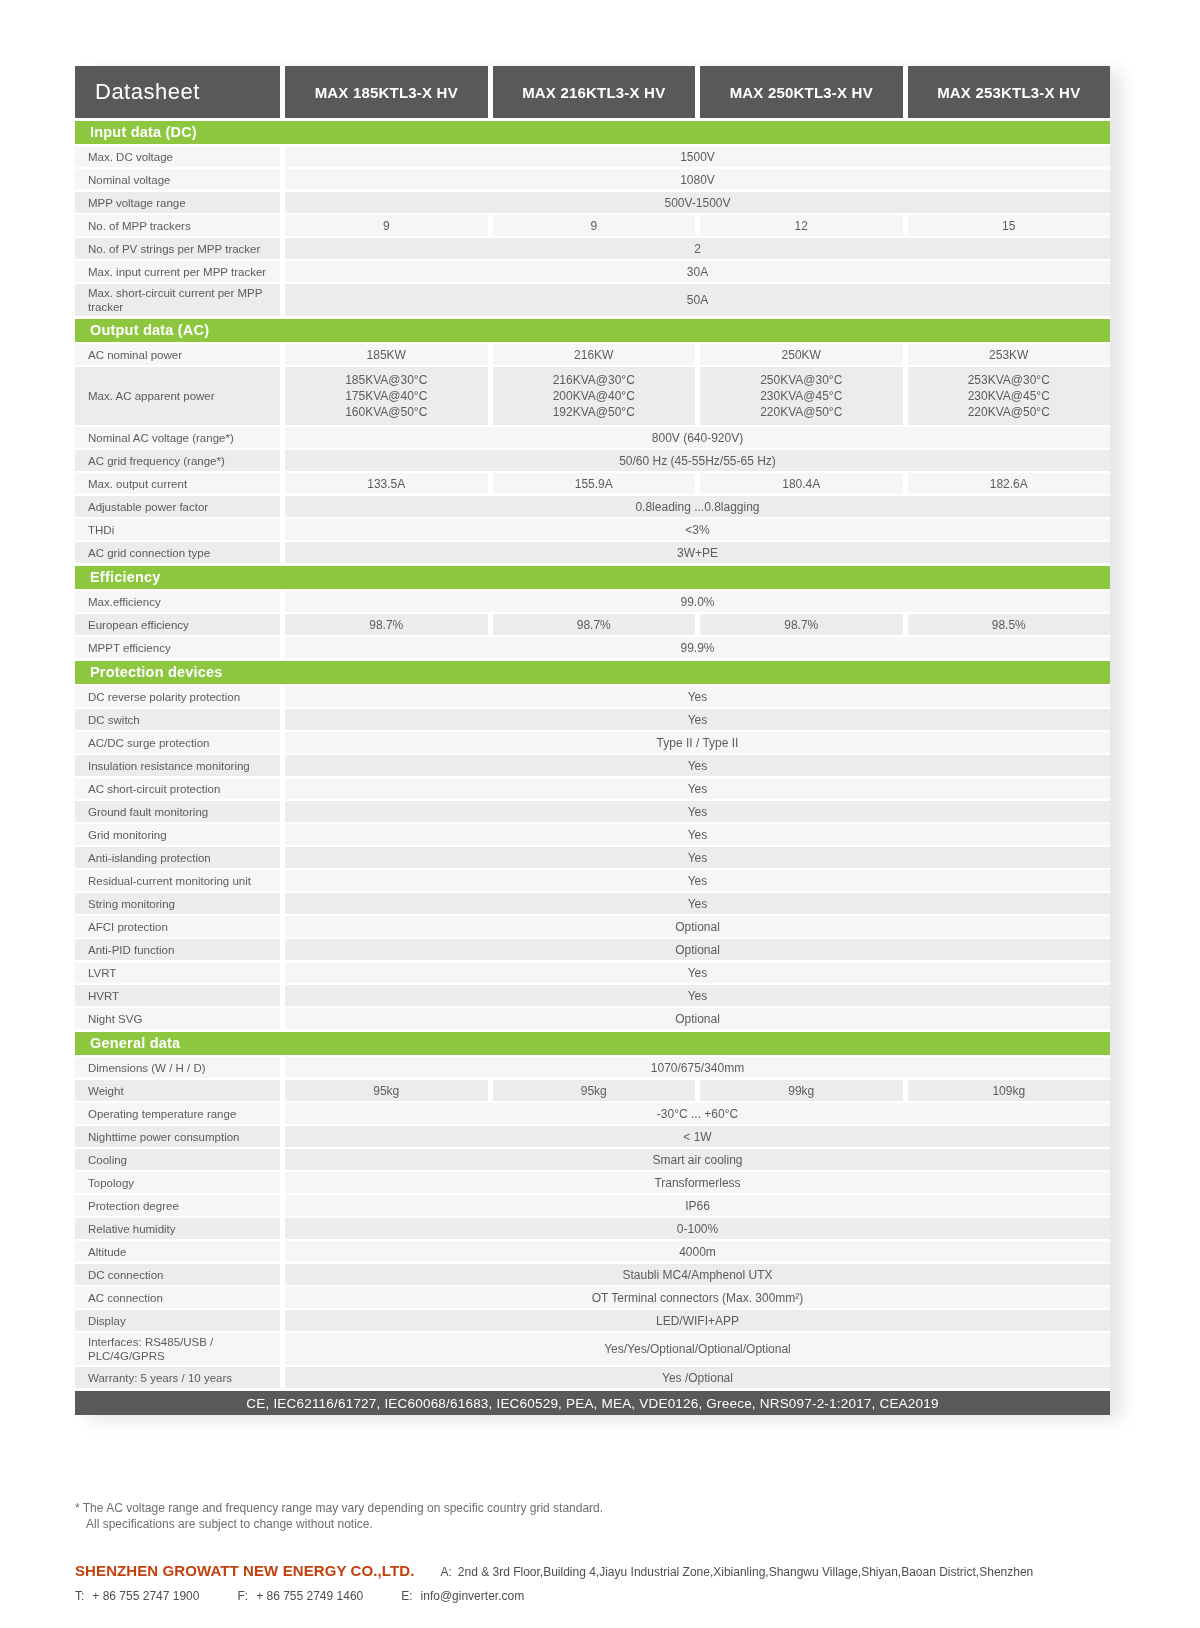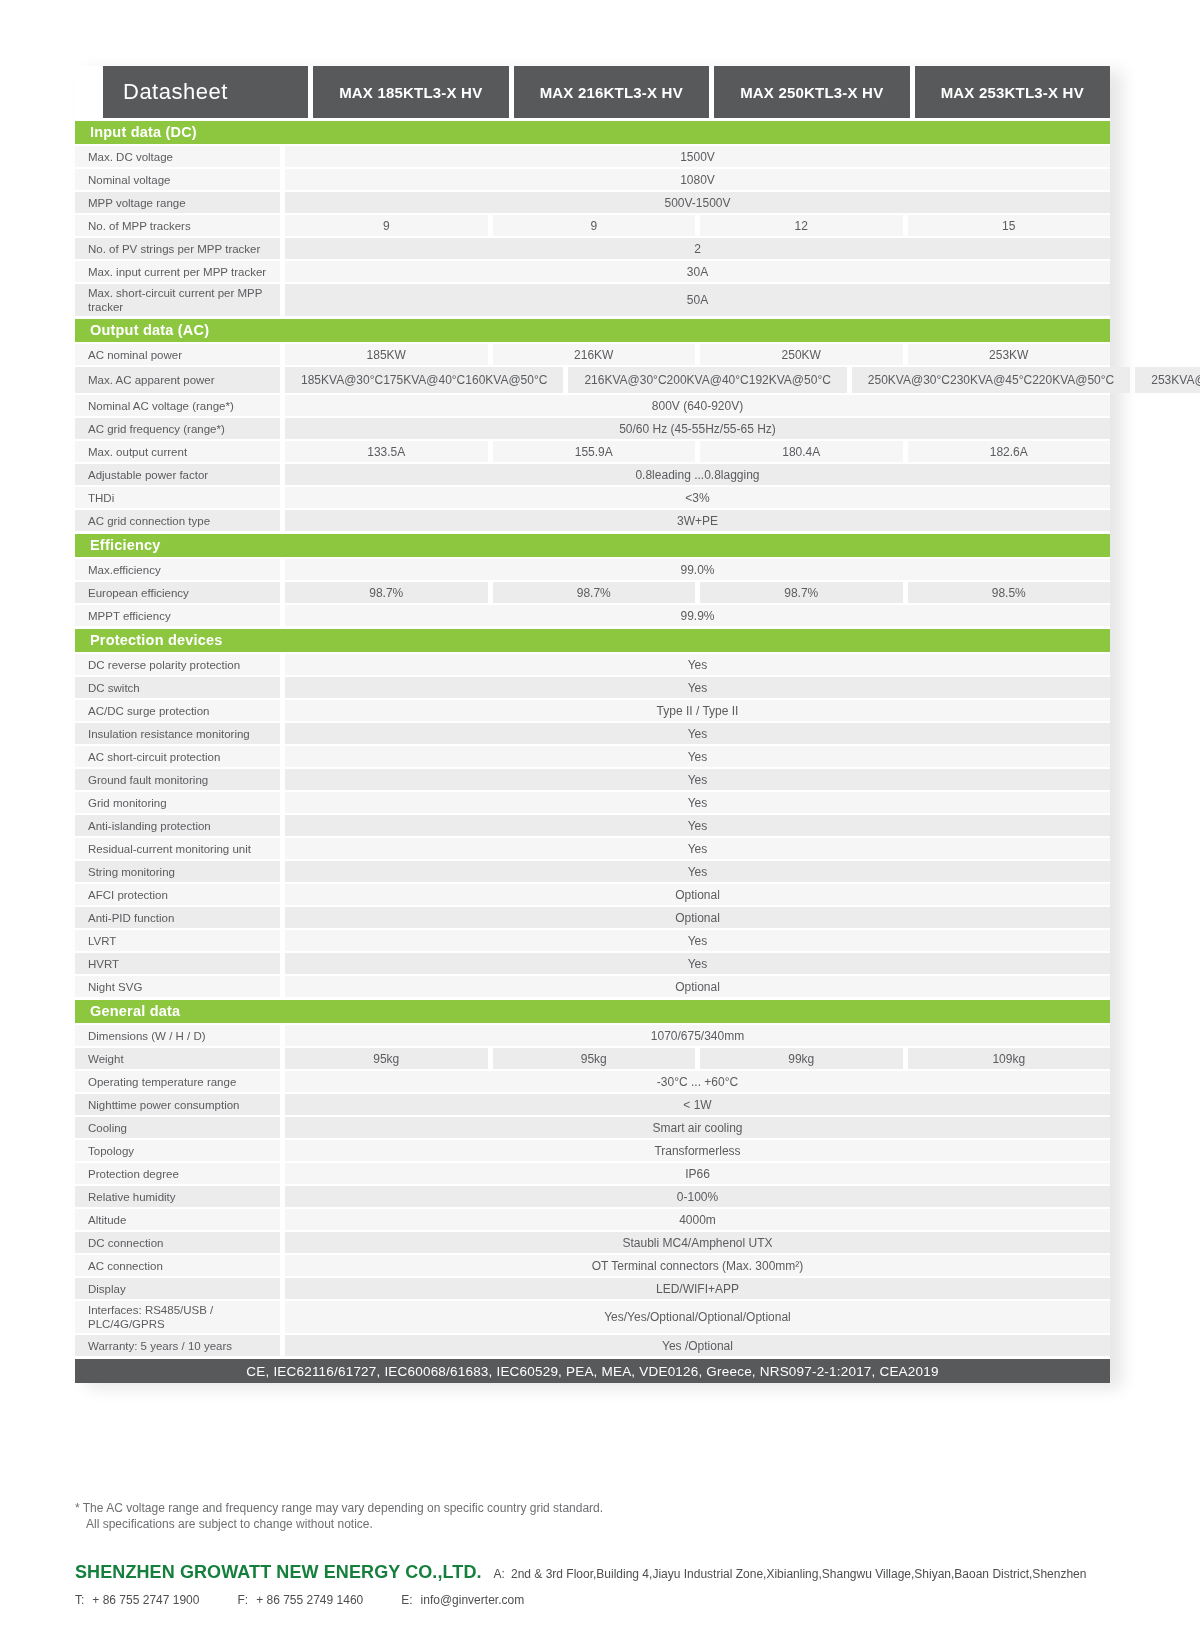--- a/index.html
+++ b/index.html
@@ -11,21 +11,21 @@
     font-family:"Liberation Sans", sans-serif;
     color:#58595B;
     overflow:hidden;
   }
   .table-wrap {
     position:absolute; left:75px; top:66px; width:1035px;
     box-shadow:12px 5px 16px rgba(0,0,0,0.10);
     background:#ffffff;
   }
   
-  .head-row { display:flex; gap:5px; height:52px;margin-left:28px; }
+  .head-row { display:flex; gap:5px; height:52px; }
   .head-title {
     width:205px; background:#58595B; color:#fff;
     display:flex; align-items:center; padding-left:20px;
     font-size:22px; letter-spacing:0.5px; font-weight:400;
   }
   .head-model {
     flex:1; background:#58595B; color:#fff;
     display:flex; align-items:center; justify-content:center;
     font-size:15px; font-weight:bold; letter-spacing:0.2px;
   }
@@ -42,36 +42,36 @@
   .row.dark  .cell { background:#ECECED; }
   .cell {
     display:flex; align-items:center;
     font-size:12px; color:#5B5C5E;
   }
   .cell.label {
     width:205px; flex:none; padding:2px 4px 2px 13px;
     font-size:11.5px; line-height:14px;
   }
   .cell.value { flex:1; justify-content:center; text-align:center; padding:2px 0; }
-  .cell.value.multiline { flex-direction:row; justify-content:center; padding:5px 16px; }
+  .cell.value.multiline { flex-direction:column; justify-content:center; padding:5px 2px; }
   .cell.value .line { line-height:16px; }
   
   .cert-bar {
     margin-top:3px; height:24px;
     background:#58595B; color:#fff;
     display:flex; align-items:center; justify-content:center;
     font-size:13.5px; letter-spacing:0.2px;
   }
   
   .notes { margin-top:0; font-size:12px; color:#6E6F71; line-height:16px; }
   .notes .note2 { padding-left:11px; }
   
   .footer { position:absolute; left:75px; top:1562px; width:1080px; color:#4D4E50; }
   .f-line1 { display:flex; align-items:baseline; font-size:12px; }
-  .company { font-weight:bold; font-size:18px; color:#15803d; margin-right:12px; letter-spacing:0.1px; }
+  .company { font-weight:bold; font-size:15px; color:#c2410c; margin-right:26px; letter-spacing:0.1px; }
   .addr-label { margin-right:6px; }
   .f-line2 { display:flex; align-items:baseline; font-size:12px; margin-top:10px; }
   .f-item { margin-right:38px; }
   .f-label { margin-right:8px; }
 </style>
 </head>
 <body>
 
 <div class="page">
 

